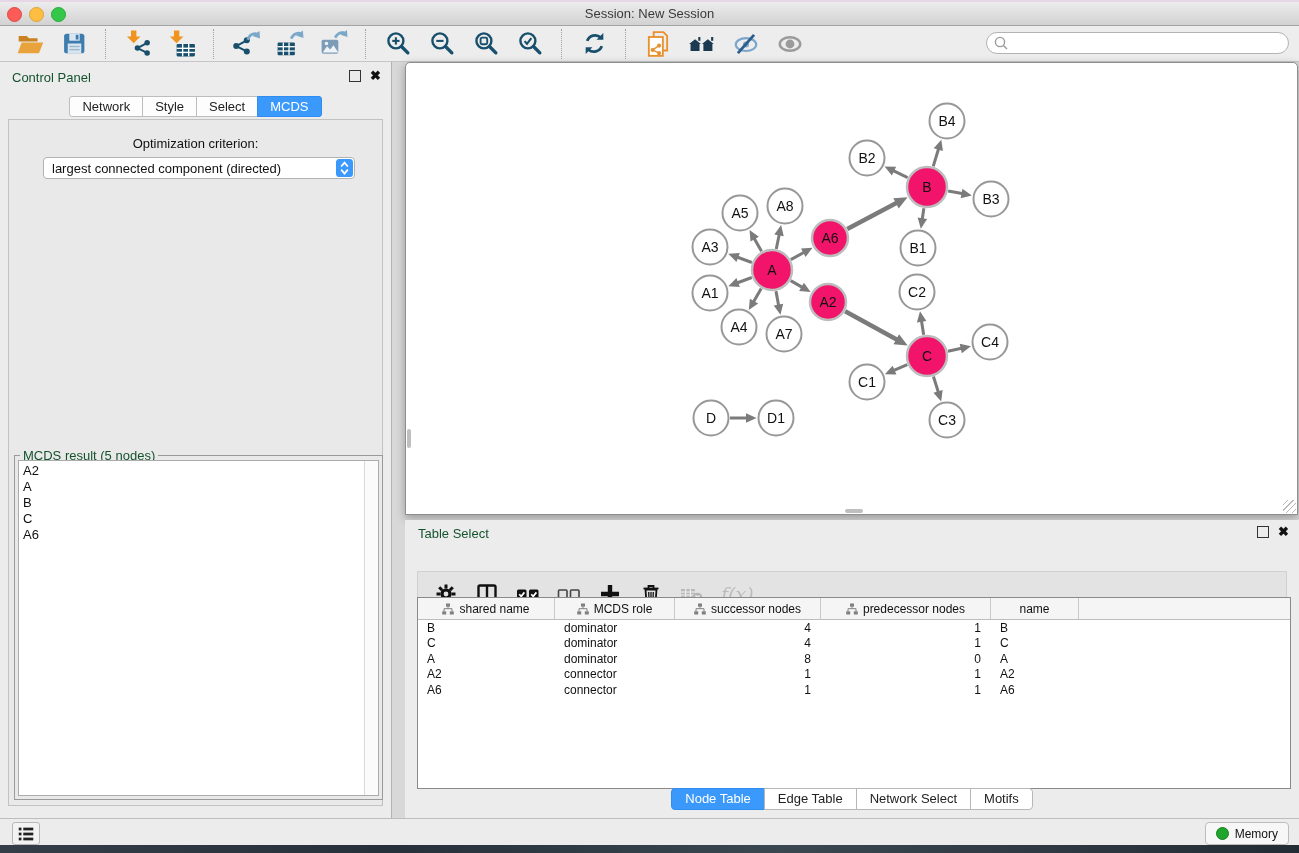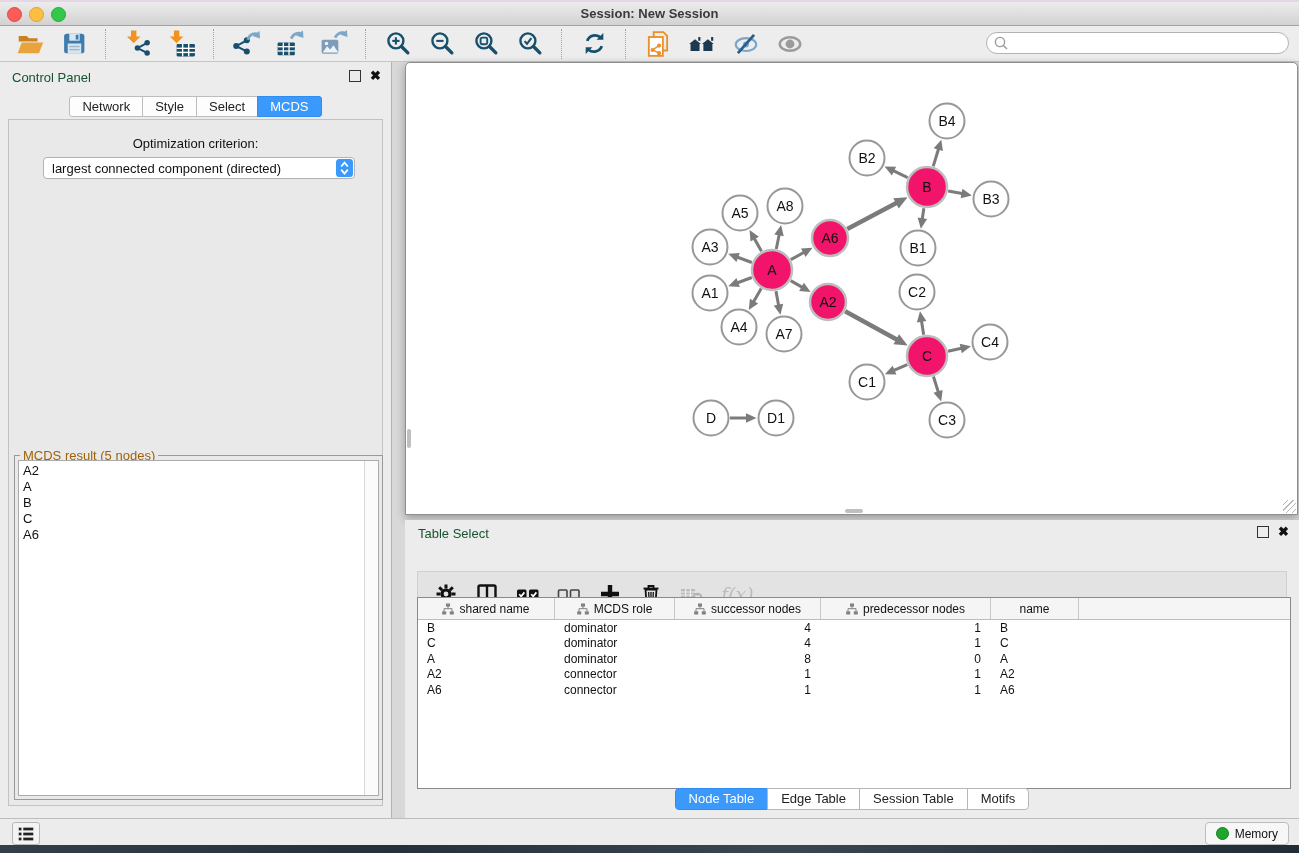--- a/index.html
+++ b/index.html
@@ -7,21 +7,21 @@
        background:#d8d8d8;overflow:hidden;}
   
   .top-strip{position:absolute;left:0;top:0;width:100%;height:2px;background:#e6d6e6;}
   .titlebar{position:absolute;left:0;top:2px;width:100%;height:23px;
             background:linear-gradient(#ececec,#d2d2d2);border-bottom:1px solid #a3a3a3;}
   .traffic{position:absolute;top:5px;display:flex;gap:7px;}
   .traffic .dot{width:13px;height:13px;border-radius:50%;}
   .dot.red{background:#fc5b57;border:1px solid #d94c46;}
   .dot.yellow{background:#fdbe41;border:1px solid #dba33a;}
   .dot.green{background:#34c84a;border:1px solid #2aa73c;}
-  .title-text{position:absolute;left:0;right:0;top:4px;text-align:center;font-size:13px;color:#3a3a3a;font-weight:bold;}
+  .title-text{position:absolute;left:0;right:0;top:4px;text-align:center;font-size:13px;color:#3a3a3a;}
   
   .toolbar{position:absolute;left:0;top:26px;width:100%;height:36px;background:#ededed;
            border-bottom:1px solid #c6c6c6;display:flex;align-items:center;padding-left:8px;box-sizing:border-box;}
   .tb-btn{width:34px;height:32px;display:flex;align-items:center;justify-content:center;margin:0 5px;}
   .tb-sep{width:1px;height:30px;border-left:1px dotted #a2a2a2;margin:0 9px;}
   .search-box{position:absolute;right:10px;top:6px;width:295px;height:20px;background:#fff;
               border:1px solid #b3b3b3;border-radius:11px;display:flex;align-items:center;padding-left:6px;}
   .search-box input{border:none;outline:none;font-size:12px;flex:1;background:transparent;
                     font-family:"Liberation Sans",sans-serif;}
   
@@ -41,21 +41,21 @@
               border:1px solid #c2c2c2;}
   .opt-label{position:absolute;left:0;right:0;top:16px;text-align:center;font-size:13px;color:#111;}
   .dropdown{position:absolute;left:34px;width:312px;top:37px;height:22px;background:#fff;
             border:1px solid #b2b2b2;border-radius:4px;box-sizing:border-box;display:flex;align-items:center;}
   .dropdown .dd-text{font-size:13px;padding-left:8px;color:#111;flex:1;}
   .dd-stepper{width:17px;height:18px;margin-right:1px;border-radius:3.5px;background:#3b99fc;flex:none;}
   .cp-buttons{position:absolute;left:0;right:0;top:70px;display:flex;justify-content:center;gap:14px;}
   .btn{background:#fff;border:1px solid #b2b2b2;border-radius:4px;font-size:13px;color:#111;
        padding:2px 14px;height:22px;box-sizing:border-box;}
   .fieldset{position:absolute;left:5px;width:367px;top:335px;height:343px;border:1px solid #9a9a9a;}
-  .legend{position:absolute;top:-8px;left:5px;background:#e9e9e9;padding:0 3px;font-size:13px;color:#a16207;}
+  .legend{position:absolute;top:-8px;left:5px;background:#e9e9e9;padding:0 3px;font-size:13px;color:#14532d;}
   .result-list{position:absolute;left:3px;right:3px;top:4px;bottom:3px;background:#fff;
                border:1px solid #ababab;overflow:hidden;}
   .scroll-track{position:absolute;right:0;top:0;bottom:0;width:13px;background:#fbfbfb;border-left:1px solid #d8d8d8;}
   .result-item{font-size:13px;color:#111;line-height:16px;padding-left:4px;}
   .result-list .inner{padding-top:2px;}
   
   .net-win{position:absolute;left:405px;top:62px;width:893px;height:453px;background:#fff;
            border:1px solid #8e8e8e;border-radius:5px 5px 0 0;box-shadow:0 3px 10px rgba(0,0,0,.3);box-sizing:border-box;}
   .net-titlebar{position:absolute;left:0;right:0;top:0;height:26px;border-radius:4px 4px 0 0;
                 background:linear-gradient(#ececec,#d7d7d7);border-bottom:1px solid #adadad;}
@@ -573,21 +573,21 @@
             <div class="td" style="width: 120px; padding-left: 9px;">connector</div>
             <div class="td" style="width: 146px; text-align: right; padding-right: 10px;">1</div>
             <div class="td" style="width: 170px; text-align: right; padding-right: 10px;">1</div>
             <div class="td" style="width: 88px; padding-left: 9px;">A6</div>
           </div>
         </div>
     </div>
     <div class="tp-tabs" id="tp-tabs">
         <div class="tp-tab active">Node Table</div>
         <div class="tp-tab">Edge Table</div>
-        <div class="tp-tab">Session Table</div>
+        <div class="tp-tab">Network Select</div>
         <div class="tp-tab">Motifs</div>
       </div>
   </div>
 
   <div class="statusbar">
     <div class="list-btn">
       <svg width="20" height="20" viewBox="0 0 22 22">
         <g fill="#222">
           <rect x="3" y="4" width="3" height="3"></rect>
             <rect x="8" y="4" width="11" height="3"></rect>

